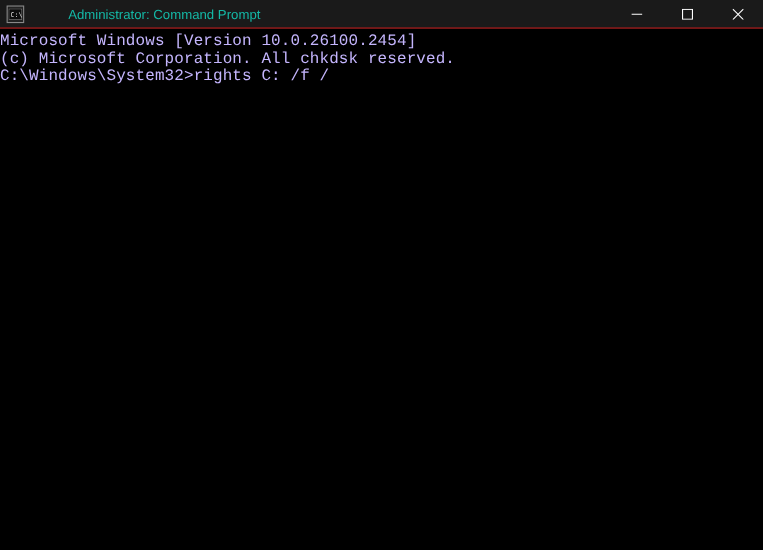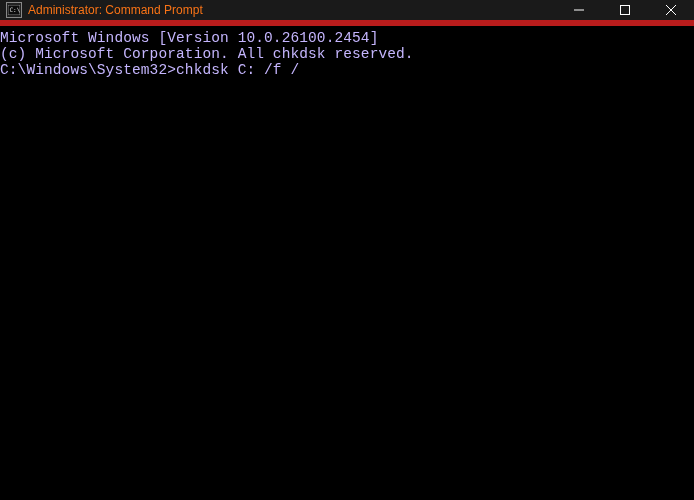--- a/index.html
+++ b/index.html
@@ -12,23 +12,24 @@
       height: 500px;
       background: #000;
       font-family: "Segoe UI", Tahoma, sans-serif;
       overflow: hidden;
     }
     .titlebar {
       height: 26px;
       background: #1a1a1a;
       display: flex;
       align-items: center;
-      color: #f97316;
+      color: #14b8a6;
       font-size: 12px;
-      border-bottom: 6px solid #b91c1c;
+      border-bottom: 1px solid #b91c1c;
+      gap: 34px;
     }
     .titlebar-icon {
       width: 16px;
       height: 16px;
       margin-left: 6px;
       margin-right: 6px;
       display: flex;
       align-items: center;
       justify-content: center;
       background: #222;
@@ -99,13 +100,13 @@
     </div>
     <div class="win-btn">
       <svg viewBox="0 0 10 10">
           <line x1="0" y1="0" x2="10" y2="10"></line>
           <line x1="10" y1="0" x2="0" y2="10"></line>
         </svg>
     </div>
   </div>
 </div>
 
-<div class="terminal"><span class="prompt-line">Microsoft Windows [Version 10.0.26100.2454]</span><span class="prompt-line">(c) Microsoft Corporation. All chkdsk reserved.</span><span class="prompt-line"></span><span class="prompt-line"><span>C:\Windows\System32&gt;</span><span>chkdsk C: /f /</span></span></div>
+<div class="terminal"><span class="prompt-line">Microsoft Windows [Version 10.0.26100.2454]</span><span class="prompt-line">(c) Microsoft Corporation. All chkdsk reserved.</span><span class="prompt-line"></span><span class="prompt-line"><span>C:\Windows\System32&gt;</span><span>rights C: /f /</span></span></div>
 
 </body></html>

